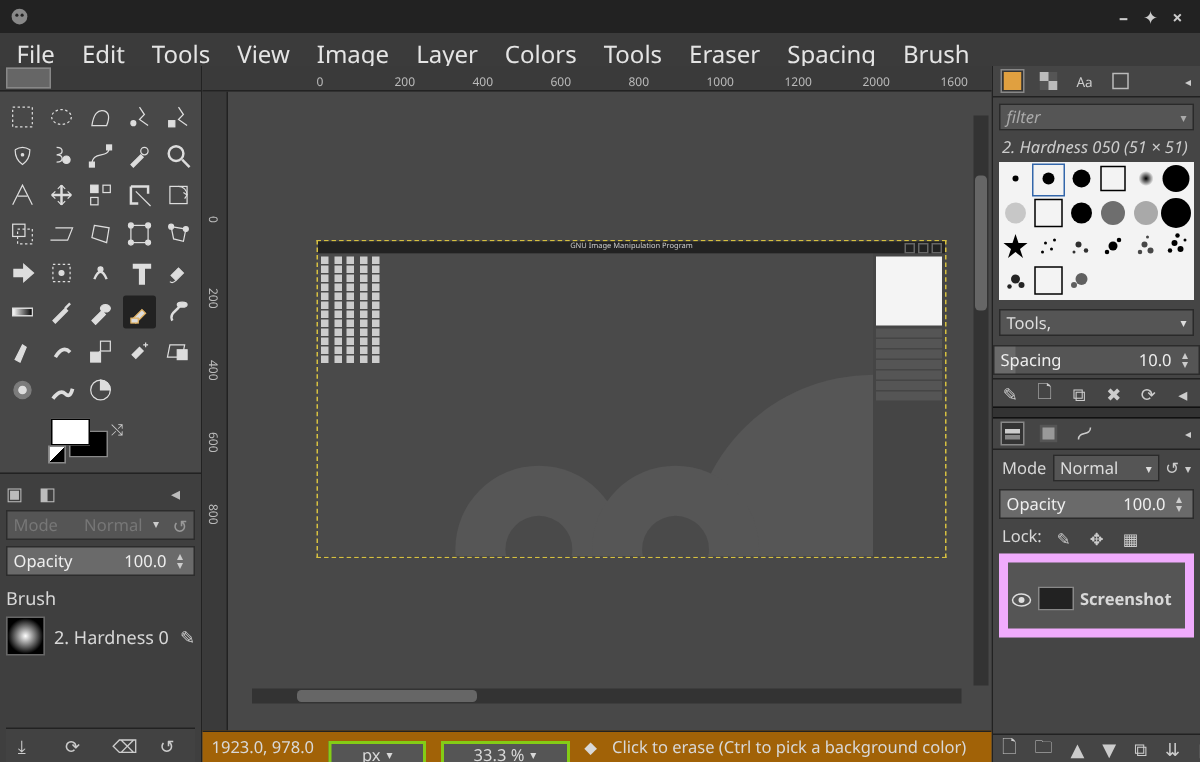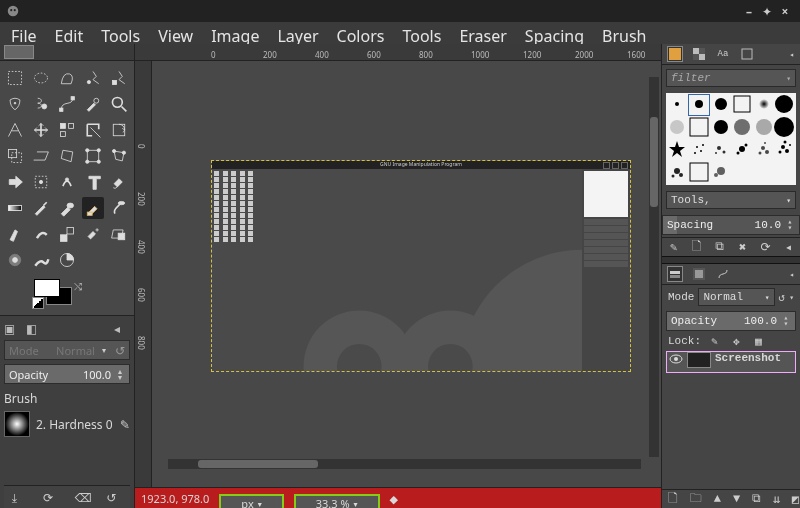--- a/index.html
+++ b/index.html
@@ -9,21 +9,21 @@
   #titlebar .spacer { flex: 1; }
   #titlebar .title { flex: 0 0 auto; color: #e0e0e0; font-size: 12px; font-weight: bold; }
   #titlebar .left-icon { width: 14px; height: 14px; margin-right: 8px; }
   #titlebar .win-btn { width: 18px; text-align: center; color: #ccc; font-weight: bold; cursor: pointer; }
   
   #menubar { height: 22px; display: flex; align-items: stretch; padding: 0 2px; background: #3b3b3b; font-size: 16px; }
   #menubar .menu-item { padding: 3px 9px; color: #e4e4e4; cursor: pointer; }
   
   #main { display: flex; height: calc(508px - 22px - 22px); }
   #leftpane  { width: 134px; display: flex; flex-direction: column; background: #484848; border-right: 1px solid #222; }
-  #rightpane { width: 138px; display: flex; flex-direction: column; background: #454545; border-left: 1px solid #222; font-family: Liberation Mono, monospace; }
+  #rightpane { width: 138px; display: flex; flex-direction: column; background: #454545; border-left: 1px solid #222; }
   #center    { flex: 1; display: flex; flex-direction: column; background: #484848; position: relative; }
   
   .toolbox-tabs { height: 16px; background: #3a3a3a; border-bottom: 1px solid #222; display:flex; align-items:center; padding-left:4px; }
   .toolbox-tabs .mini-thumb { width:28px; height:12px; background:#666; border:1px solid #888; }
   #tool-grid { display: grid; grid-template-columns: repeat(5, 1fr); gap: 4px; padding: 6px 4px; }
   .tool-btn { width: 22px; height: 22px; display: flex; align-items: center; justify-content: center; color: #ddd; cursor: pointer; border-radius: 2px; }
   .tool-btn.selected { background: #222; }
   .tool-btn.selected svg { stroke:#e0b060; fill:#e0b060; }
   .fgbg-block { position: relative; height: 36px; margin-left: 6px; margin-top: 2px; }
   .fgbg-fg { position:absolute; left:28px; top:0; width:24px; height:16px; background:#fff; border:1px solid #000; }
@@ -63,21 +63,21 @@
   .cnv-left .dot { width:5px;height:5px;background:#ccc; }
   .cnv-right { position:absolute; right:0; top:8px; bottom:0; width:48px; background:#454545; }
   .cnv-right .panel { margin:2px; height:46px; background:#f4f4f4; }
   .cnv-right .row { margin:1px 2px; height:6px; background:#555; }
   .cnv-center { position:absolute; left:46px; right:48px; top:8px; bottom:0; background:#4a4a4a; overflow:hidden;}
   .cnv-center svg { width:100%; height:100%; }
   .hscroll { position:absolute; left:16px; right:20px; bottom:18px; height:10px; background:#333; }
   .hscroll .thumb { position:absolute; left:30px; width:120px; top:1px; bottom:1px; background:#666; border-radius:3px;}
   .vscroll { position:absolute; right:2px; top:16px; bottom:30px; width:10px; background:#333; }
   .vscroll .thumb { position:absolute; top:40px; height:90px; left:1px; right:1px; background:#666; border-radius:3px;}
-  #statusbar { height:20px; border-top:1px solid #222; background:#b91c1c; display:flex; align-items:center; gap:10px; padding:0 6px; font-size:11px;}
+  #statusbar { height:20px; border-top:1px solid #222; background:#a16207; display:flex; align-items:center; gap:10px; padding:0 6px; font-size:11px;}
   #statusbar .combo { background:#555; border:2px solid #84cc16; padding:0 20px; height:16px; display:flex; align-items:center; gap:4px;margin-top:11px;}
   
   .r-tabs { height:20px; display:flex; align-items:center; gap:10px; padding:0 6px; border-bottom:1px solid #222; }
   .r-tabs .ticon { width:14px; height:14px; display:flex; align-items:center; justify-content:center; }
   .r-tabs .ticon.active { outline:1px solid #888; background:#333; }
   .r-tabs .tri { margin-left:auto; font-size:8px; color:#ccc; }
   .r-combo { margin:4px; height:16px; background:#555; border:1px solid #2a2a2a; display:flex; align-items:center; padding:0 4px; font-size:11px; font-style:italic; color:#aaa; }
   .r-combo .caret { margin-left:auto; font-size:8px; }
   .brush-name { padding:0 6px; font-size:11px; font-style:italic; color:#ccc; }
   .brush-grid { margin:2px 4px; height:92px; background:#efefef; position:relative; overflow:hidden; }
@@ -87,21 +87,21 @@
   .tiny-btn-row { display:flex; align-items:center; gap:12px; padding:2px 6px; }
   .tiny-btn-row .b { width:14px;height:14px;color:#ccc; display:flex;align-items:center;justify-content:center;}
   .r-splitter { height:6px; background:#333; border-top:1px solid #111; border-bottom:1px solid #111; }
   
   .mode-row { display:flex; align-items:center; gap:4px; padding:3px 6px; font-size:11px; }
   .mode-row select, .mode-combo { background:#555; border:1px solid #2a2a2a; color:#ddd; font-size:11px; height:16px; }
   .mode-combo { flex:1; display:flex; align-items:center; padding:0 4px; }
   .mode-combo .caret { margin-left:auto; font-size:8px; }
   .lock-row { display:flex; align-items:center; gap:10px; padding:2px 6px; font-size:11px; }
   .lock-row .ic { width:12px;height:12px;color:#ccc; }
-  .layer-list { border:1px solid #f0abfc; margin:2px 4px; height:20px; background:#555; display:flex; align-items:flex-start; padding:0 2px; gap:4px;}
+  .layer-list { border:6px solid #f0abfc; margin:2px 4px; height:20px; background:#555; display:flex; align-items:flex-end; padding:12px 2px; gap:4px;}
   .layer-list .eye { width:14px;height:14px;color:#ddd;}
   .layer-list .thumb { width:22px;height:14px;background:#222;border:1px solid #888;}
   .layer-list .name { font-size:11px; font-weight:bold; }
   .filler { flex:1; }
   svg { display:block; }
 </style>
 </head>
 <body>
 
 <div id="titlebar">
@@ -764,20 +764,21 @@
       <span>1923.0, 978.0</span>
       <span class="combo">
           <span>px</span>
           <span style="font-size:8px">▾</span>
         </span>
       <span class="combo">
           <span>33.3 %</span>
           <span style="font-size:8px">▾</span>
         </span>
       <span>◆</span>
+      <span>Click to erase (Ctrl to pick a background color)</span>
     </div>
   </div>
 
   <div id="rightpane">
     <div class="r-tabs">
       <span class="ticon active">
           <svg width="12" height="12">
             <rect width="12" height="12" fill="#e0a040"></rect>
           </svg>
         </span>
@@ -793,20 +794,21 @@
           <svg width="12" height="12" viewBox="0 0 12 12">
             <rect x="1" y="1" width="10" height="10" fill="none" stroke="#bbb"></rect>
           </svg>
         </span>
       <span class="tri">◂</span>
     </div>
     <div class="r-combo">
       <span>filter</span>
         <span class="caret">▾</span>
     </div>
+    <div class="brush-name">2. Hardness 050 (51 × 51)</div>
     <div class="brush-grid">
       <svg viewBox="0 0 130 92">
         <rect width="130" height="92" fill="#f3f3f3"></rect>
 
         <circle cx="11" cy="11" r="2" fill="#000"></circle>
         <circle cx="33" cy="11" r="4" fill="#000"></circle>
         <circle cx="55" cy="11" r="6" fill="#000"></circle>
         <rect x="68" y="3" width="16" height="16" fill="none" stroke="#000"></rect>
         <circle cx="98" cy="11" r="5" fill="url(#g)"></circle>
         <circle cx="118" cy="11" r="9" fill="#000"></circle>

